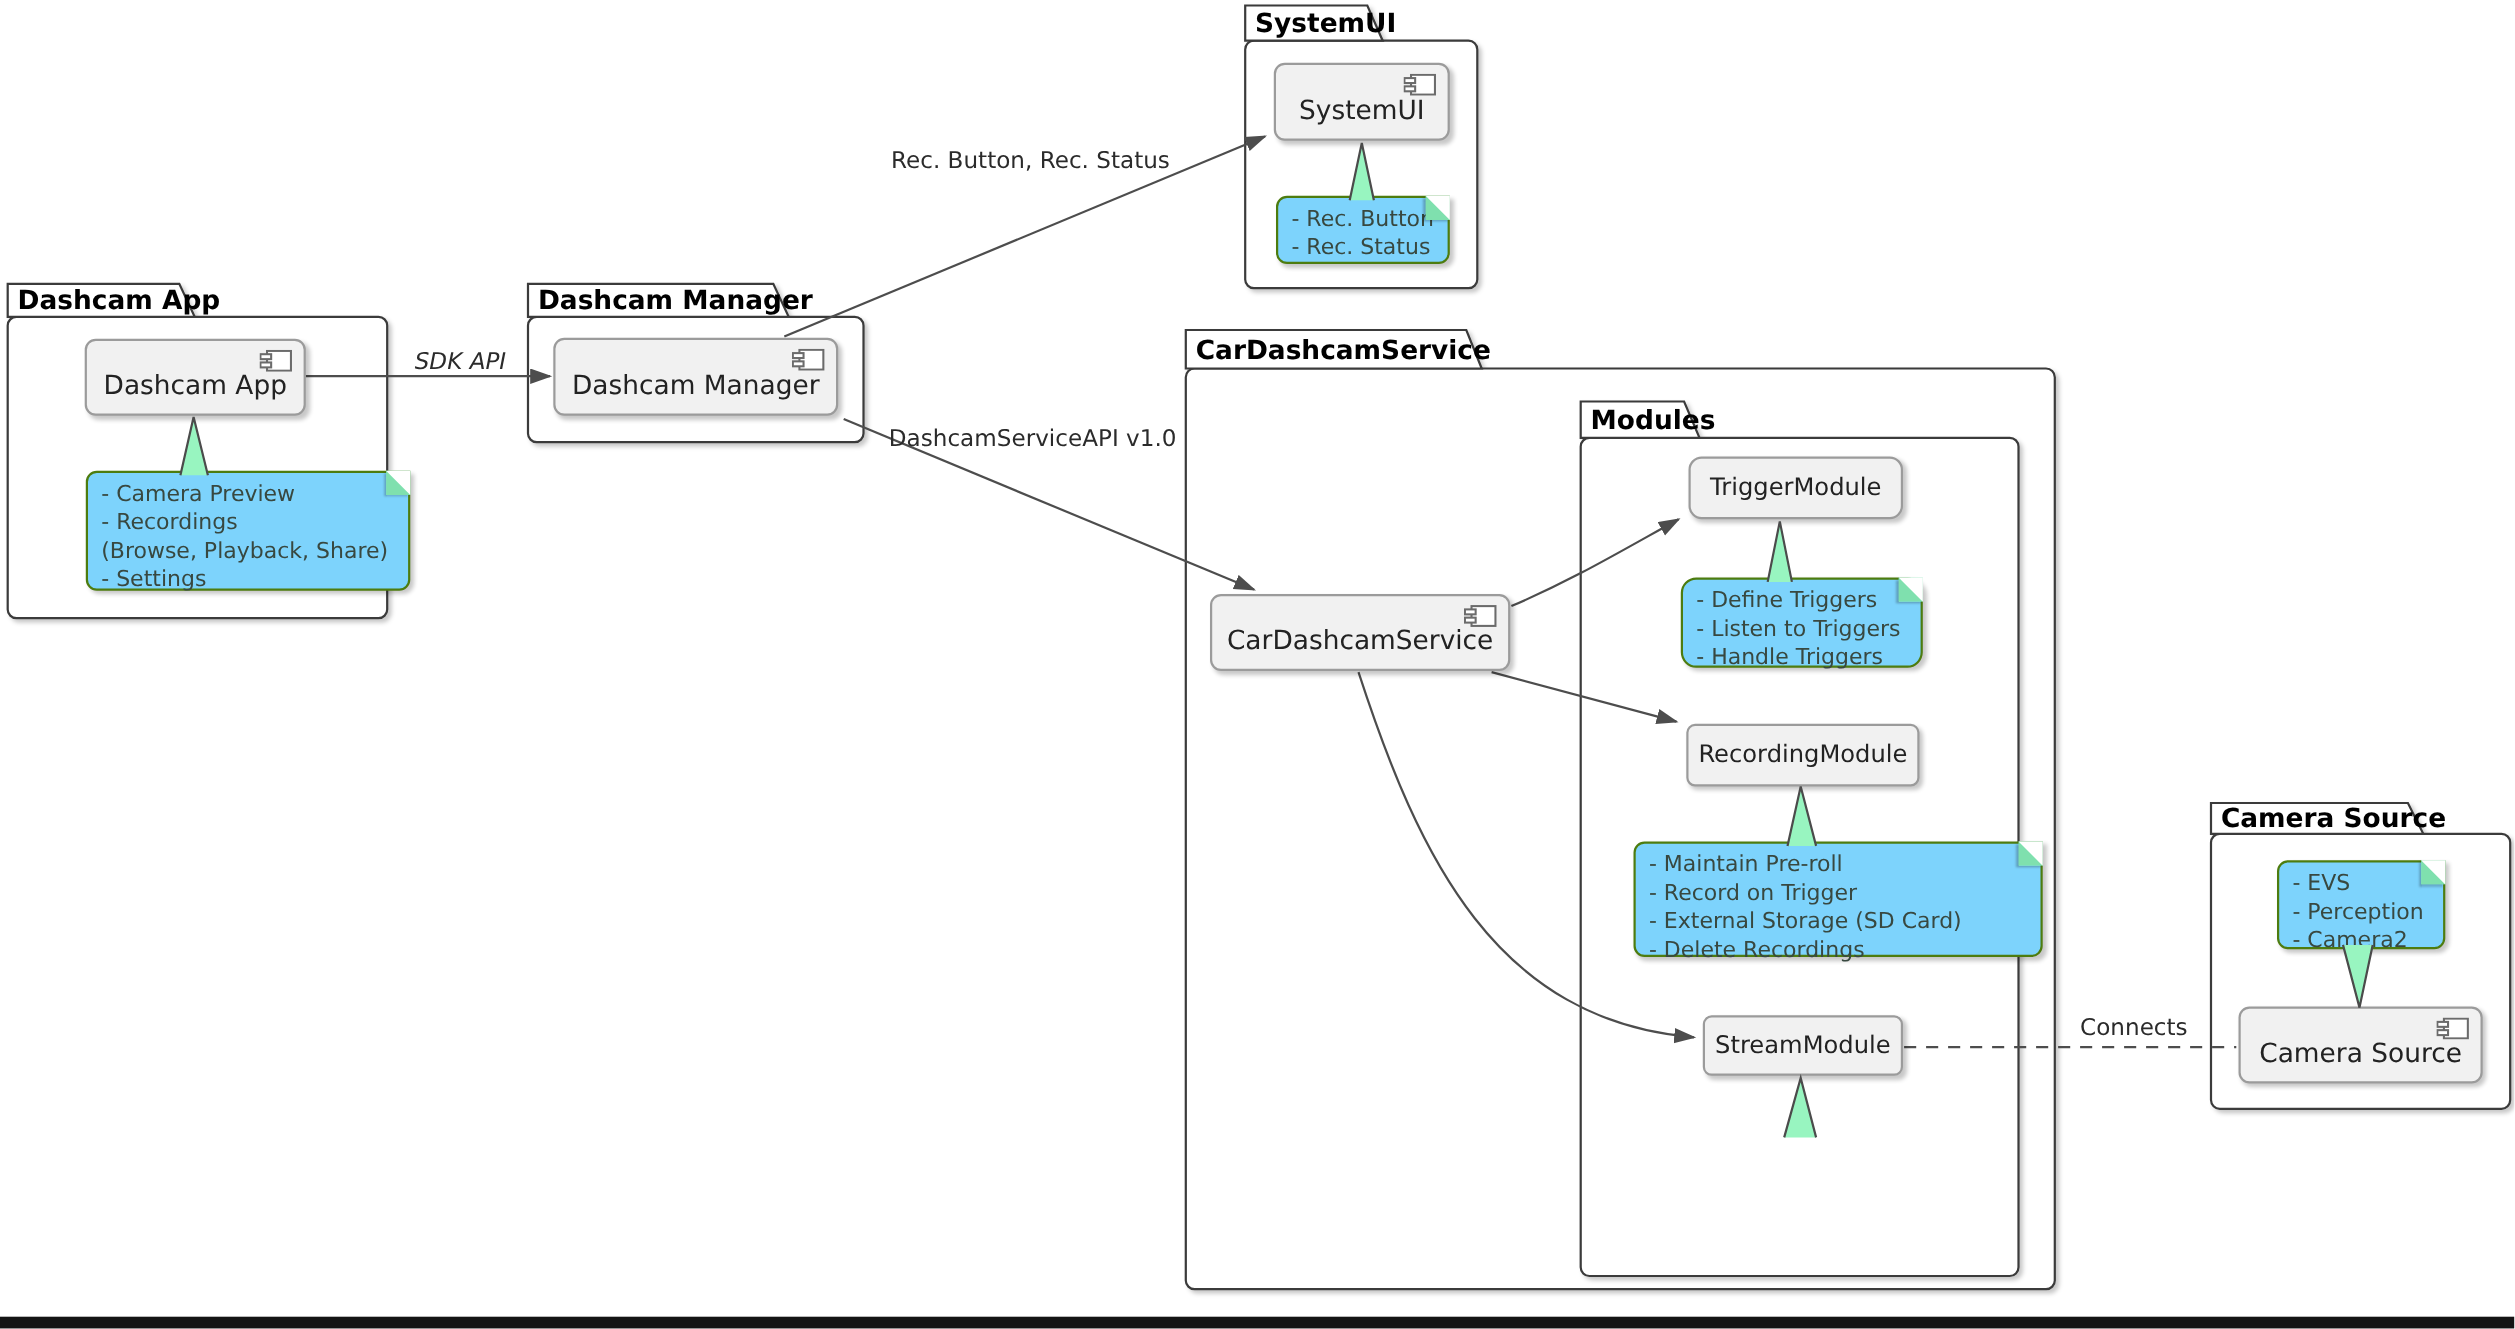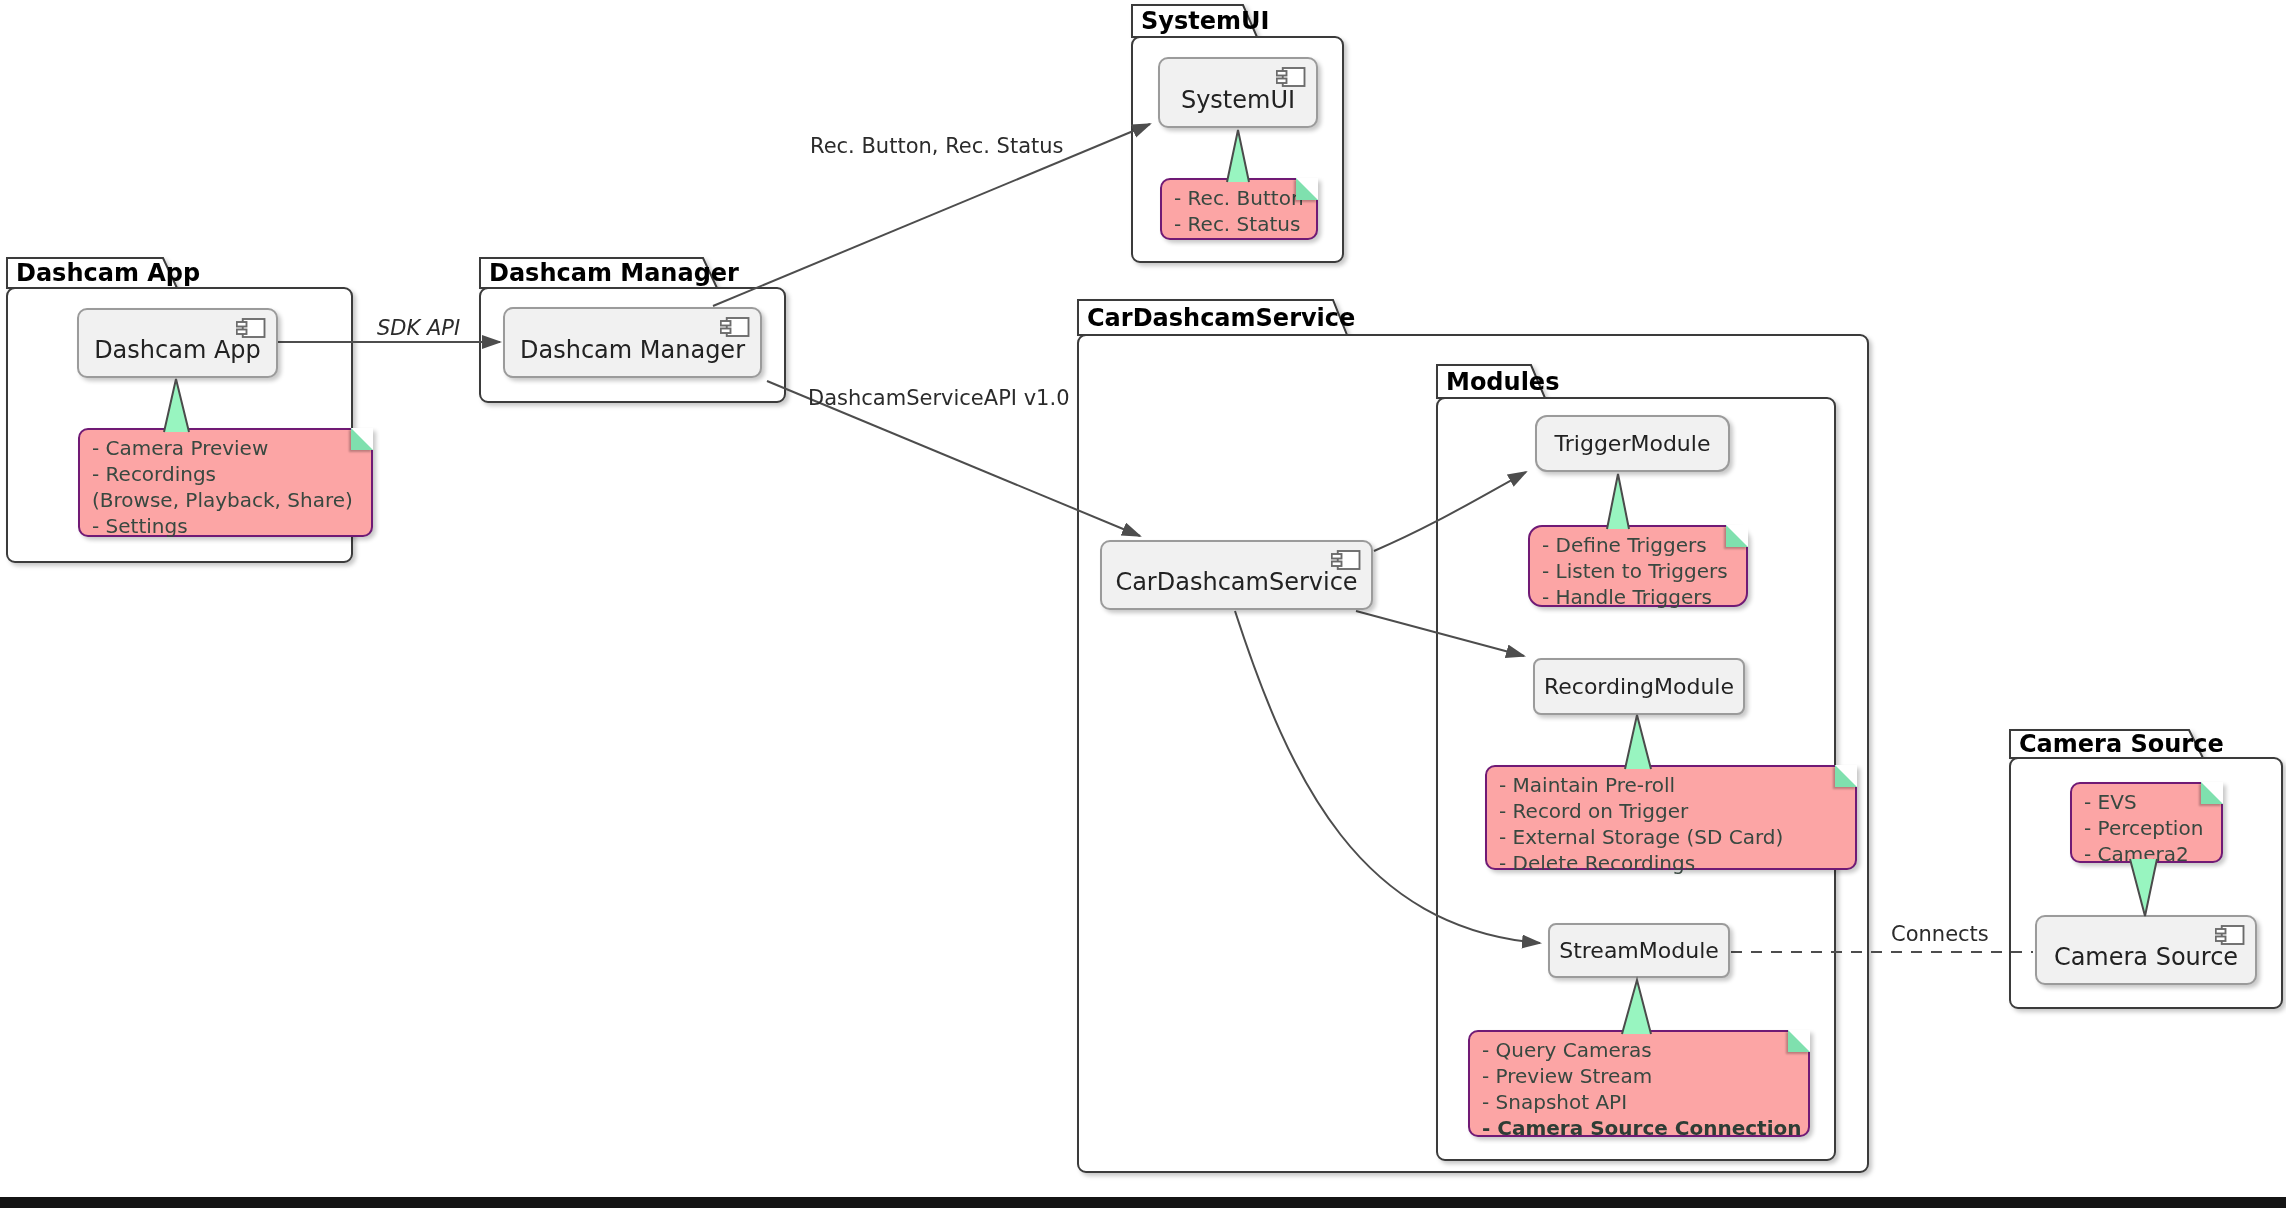--- a/index.html
+++ b/index.html
@@ -16,21 +16,21 @@
   .component{
     position:absolute;background:#F1F1F1;border:2px solid #9B9B9B;border-radius:10px;
     display:flex;align-items:center;justify-content:center;
     font-size:24px;color:#222;box-shadow:3px 3px 4px rgba(0,0,0,0.22);
     box-sizing:border-box;white-space:nowrap;
   }
   .component.has-icon{padding-top:14px;}
   .component.module{font-size:22px;border-radius:8px;}
   .comp-icon{position:absolute;top:8px;right:10px;}
   .note{
-    position:absolute;background:#fca5a5;border:2px solid #701a75;
+    position:absolute;background:#7dd3fc;border:2px solid #4d7c0f;
     border-radius:10px 0 10px 10px;box-sizing:border-box;
     padding:5px 0 0 12px;font-size:20px;line-height:26px;color:#384840;
     box-shadow:3px 3px 4px rgba(0,0,0,0.22);white-space:nowrap;
   }
   .note::before{
     content:"";position:absolute;top:-2px;right:-2px;
     border-style:solid;border-width:0 22px 22px 0;
     border-color:#ffffff #ffffff #7FE0AE #7FE0AE;
     box-shadow:-2px 2px 2px rgba(0,0,0,0.25);
   }
@@ -172,26 +172,20 @@
     <div class="note-line">- Handle Triggers</div>
   </div>
 
   <div class="note" style="left:1485px;top:765px;width:372px;height:105px;">
     <div class="note-line">- Maintain Pre-roll</div>
     <div class="note-line">- Record on Trigger</div>
     <div class="note-line">- External Storage (SD Card)</div>
     <div class="note-line">- Delete Recordings</div>
   </div>
 
-  <div class="note" style="left:1468px;top:1030px;width:342px;height:107px;">
-    <div class="note-line">- Query Cameras</div>
-    <div class="note-line">- Preview Stream</div>
-    <div class="note-line">- Snapshot API</div>
-    <div class="note-line bold">- Camera Source Connection</div>
-  </div>
 
   <div class="note" style="left:2070px;top:782px;width:153px;height:81px;">
     <div class="note-line">- EVS</div>
     <div class="note-line">- Perception</div>
     <div class="note-line">- Camera2</div>
   </div>
 
   <div class="edge-label" style="left:377px;top:316px;font-style:italic;">SDK API</div>
   <div class="edge-label" style="left:810px;top:134px;">Rec. Button, Rec. Status</div>
   <div class="edge-label" style="left:808px;top:386px;">DashcamServiceAPI v1.0</div>

